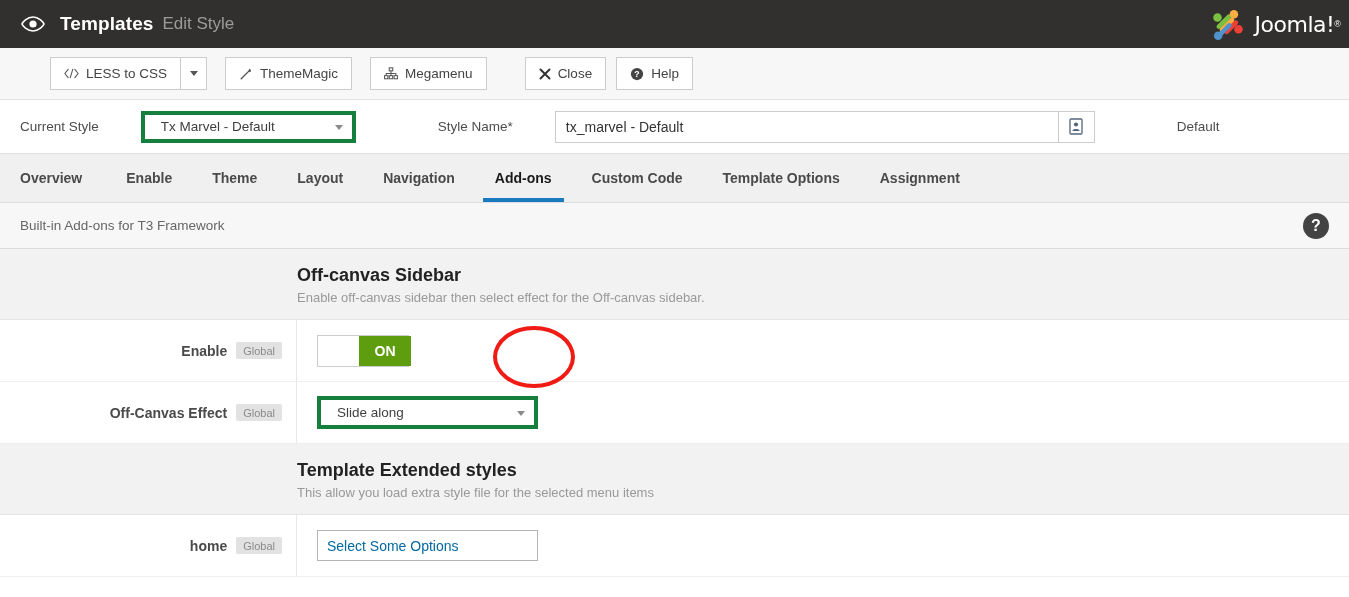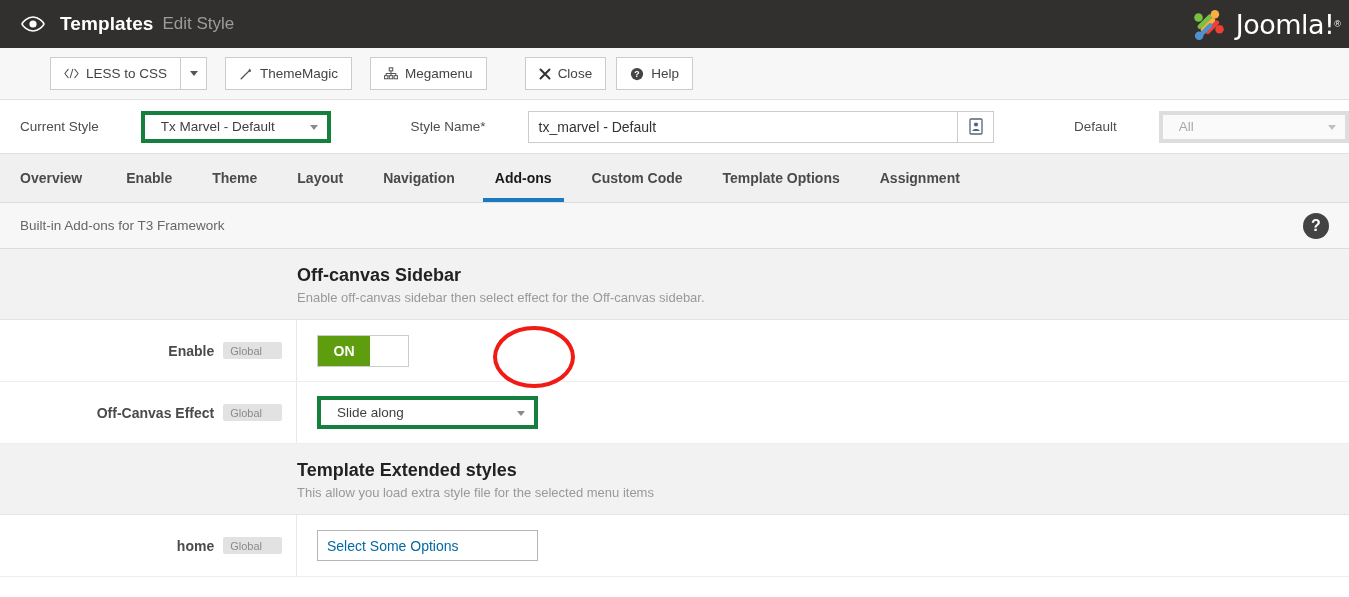--- a/index.html
+++ b/index.html
@@ -35,21 +35,21 @@
     margin-left: 9px;
   }
   .joomla-logo {
     position: absolute;
     right: 8px; top: 0;
     height: 48px;
     display: flex; align-items: center;
   }
   .joomla-word {
     color: #ffffff;
-    font-size: 27px;
+    font-size: 22px;
     letter-spacing: -0.5px;
     font-family: "DejaVu Sans", sans-serif;
     font-weight: 400;
     margin-left: 6px;
   }
   .joomla-reg { font-size: 9px; vertical-align: super; color: #ffffff; }
 
   
   .toolbar {
     height: 52px;
@@ -256,21 +256,21 @@
   .row-label .lbl {
     font-size: 14px;
     font-weight: bold;
     color: #4a4a4a;
   }
   .badge-global {
     margin-left: 9px;
     background: #e2e2e2;
     color: #8a8a8a;
     font-size: 11px;
-    padding: 3px 20px 2px 7px;
+    padding: 3px 7px 2px 7px;
     border-radius: 2px;
     font-weight: normal;
   }
   .row-field {
     padding-left: 20px;
     display: flex;
     align-items: center;
   }
 
   
@@ -279,21 +279,21 @@
     width: 92px; height: 32px;
     border: 1px solid #cccccc;
     cursor: pointer;
   }
   .toggle .on {
     flex: 0 0 52px;
     background: #5e9e0e;
     color: #ffffff;
     font-size: 14px;
     font-weight: bold;
-    display: flex; align-items: center; justify-content: center;
+    display: flex; align-items: center; justify-content: center; margin-left: 41px;
   }
   .toggle .knob { flex: 1; background: #ffffff; }
 
   .sel-effect { width: 221px; height: 33px; }
   .multi-input {
     width: 221px; height: 31px;
     border: 1px solid #b5b5b5;
     background: #ffffff;
     display: flex; align-items: center;
     padding: 0 9px;
@@ -423,24 +423,20 @@
         <rect x="1" y="1" width="12" height="15" rx="1" fill="none" stroke="#53657d" stroke-width="1.3"></rect>
         <circle cx="7" cy="6.5" r="2.1" fill="#53657d"></circle>
         <path d="M3.3 13 C3.8 10.4 10.2 10.4 10.7 13 Z" fill="#53657d"></path>
       </svg>
     </span>
   </div>
 
   <span class="sp-18"></span>
 
   <span class="fld-label">Default</span>
-  <div class="select-box sel-default">
-    <span>All</span>
-    <span class="sel-caret"></span>
-  </div>
 </div>
 
 <div class="tabs-wrap">
   <div class="tabs">
     <div class="tab">
         <span>Overview</span>
       </div>
     <div class="tab">
         <span>Enable</span>
       </div>

